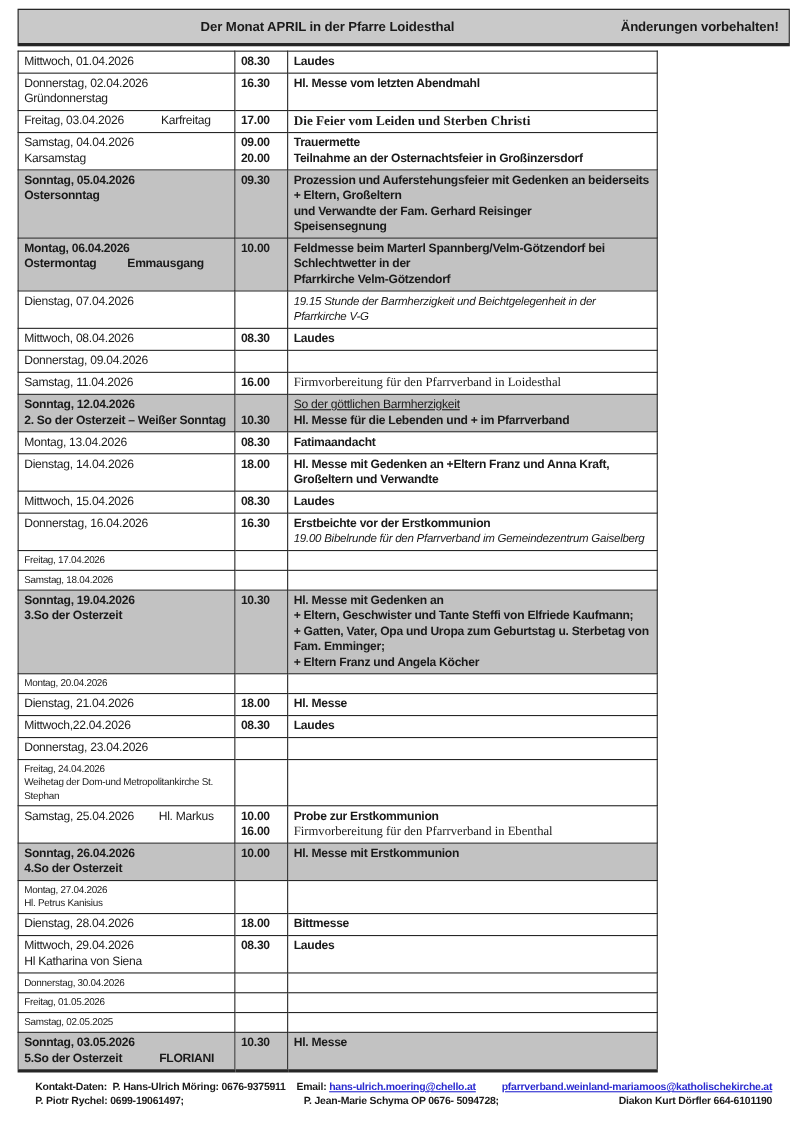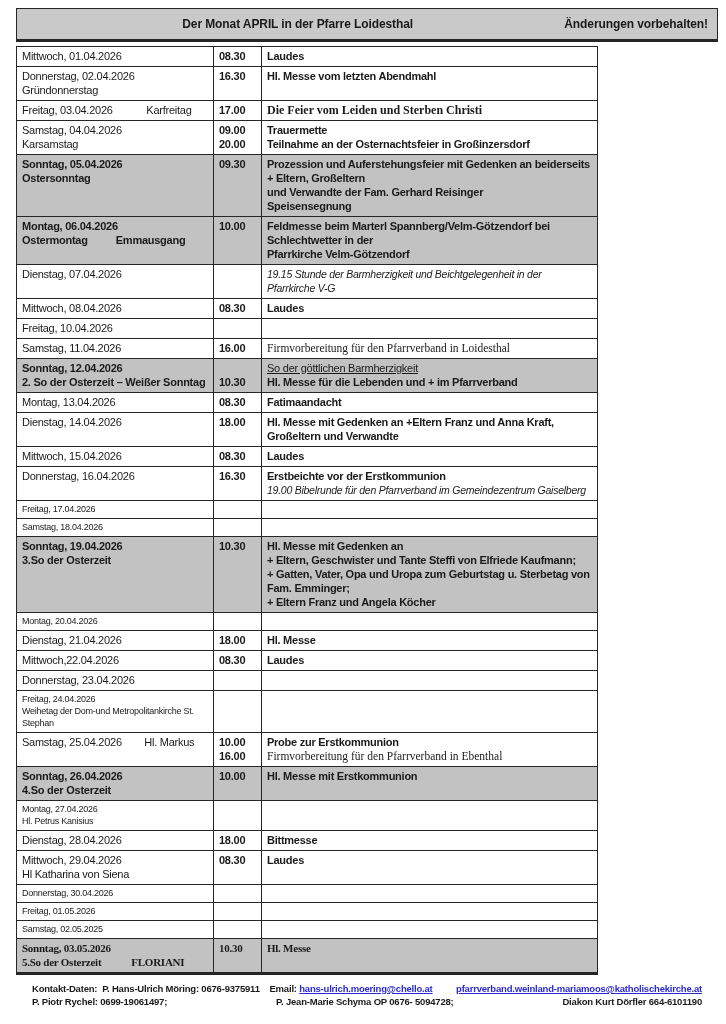--- a/index.html
+++ b/index.html
@@ -27,21 +27,21 @@
     letter-spacing:-0.25px;
   }
   table.cal td{
     border:1px solid var(--border);
     vertical-align:top;
     padding:2px 5px 3px 5px;
     font-size:11px;line-height:14px;
     overflow:hidden;
   }
   tr.g{background:var(--sunday-bg);}
-  table.cal tr:last-child td{border-bottom:3px solid var(--border);font-family:Liberation Serif, serif;}
+  table.cal tr:last-child td{border-bottom:3px solid var(--border);}
   td.c-date{font-size:10px;}
   td.c-time{font-weight:bold;}
 
   .ln{white-space:pre-wrap;}
   .s-reg{}
   .s-bold{font-weight:bold;}
   .s-boldu{font-weight:normal;text-decoration:underline;}
   .s-small{font-size:9px;line-height:12px;}
   .s-serif{font-family:"Liberation Serif",serif;font-size:11.5px;letter-spacing:0;}
   .s-serifbold{font-family:"Liberation Serif",serif;font-weight:bold;font-size:12px;letter-spacing:0;}
@@ -162,21 +162,21 @@
           </td>
           <td class="c-time">
             <div class="ln s-bold">08.30</div>
           </td>
           <td class="c-event">
             <div class="ln s-bold">Laudes</div>
           </td>
         </tr>
         <tr>
           <td class="c-date">
-            <div class="ln s-reg">Freitag, 10.04.2026</div>
+            <div class="ln s-reg">Donnerstag, 09.04.2026</div>
           </td>
           <td class="c-time"></td>
           <td class="c-event"></td>
         </tr>
         <tr>
           <td class="c-date">
             <div class="ln s-reg">Samstag, 11.04.2026</div>
           </td>
           <td class="c-time">
             <div class="ln s-bold">16.00</div>

